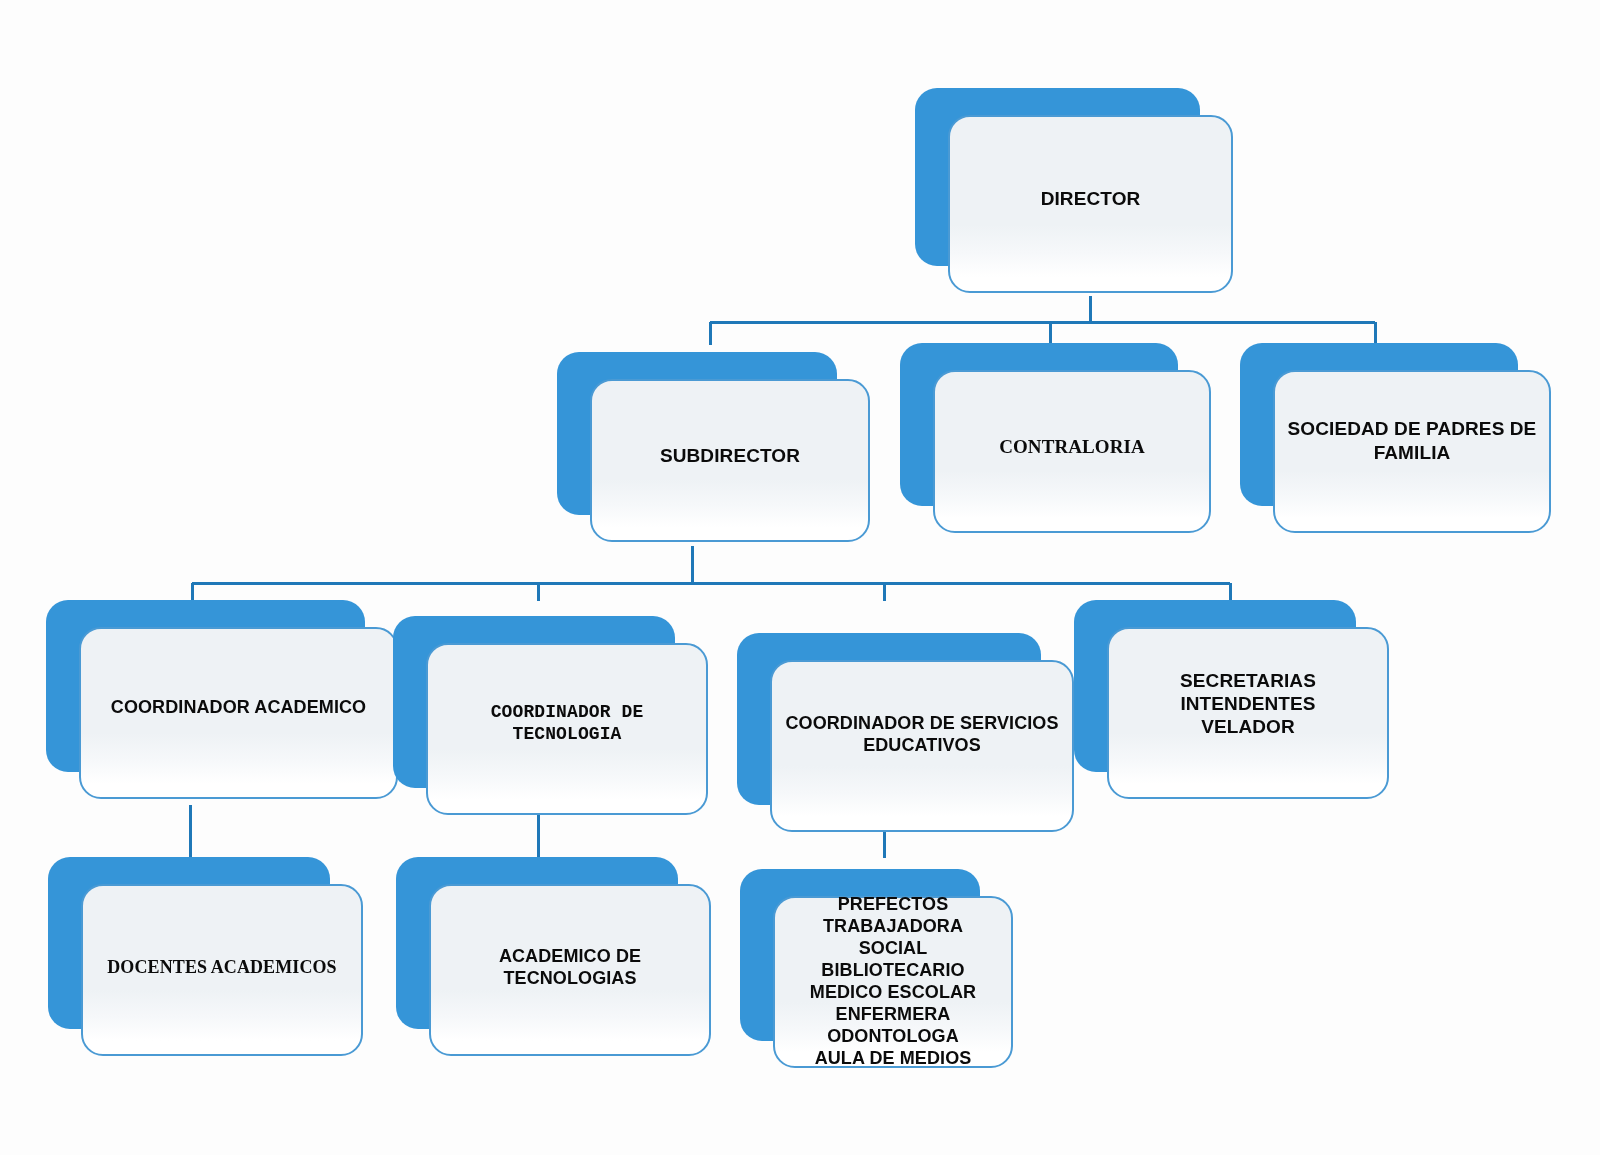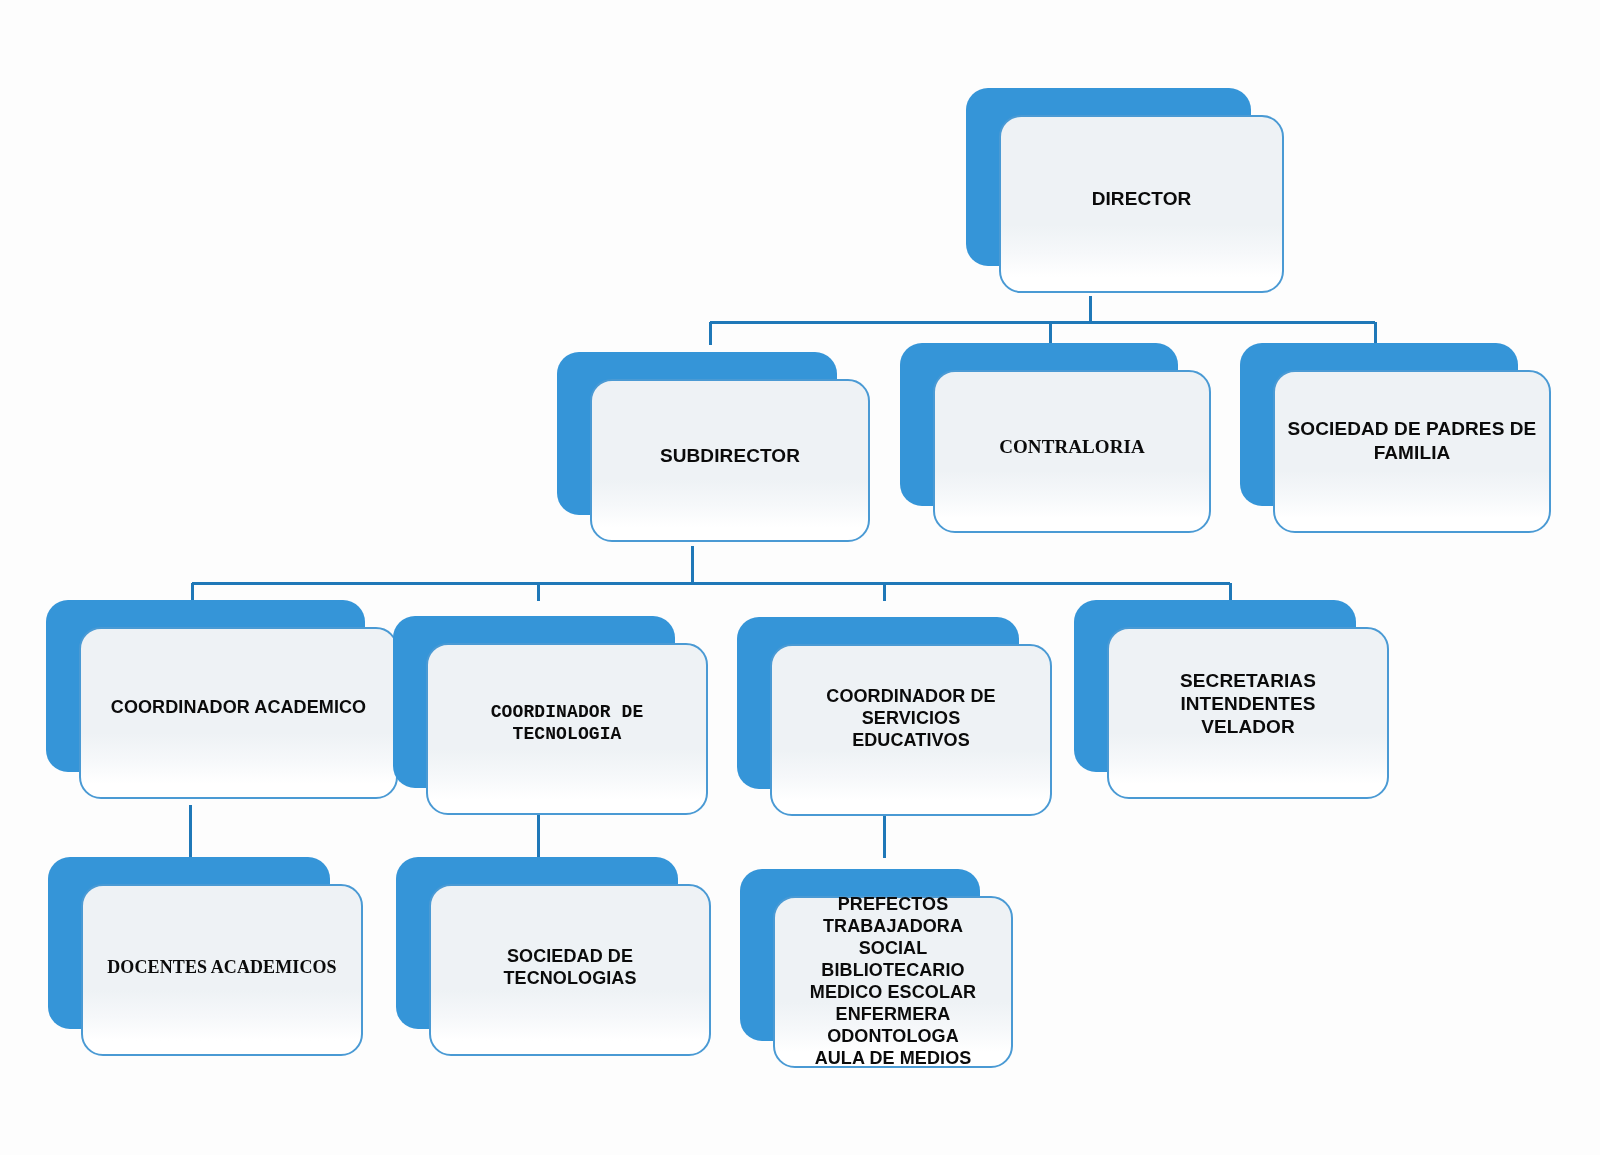--- a/index.html
+++ b/index.html
@@ -100,21 +100,21 @@
       <path d="M538,583 L538,601"></path>
       <path d="M884,583 L884,601"></path>
       <path d="M1230,583 L1230,601"></path>
 
       <path d="M190,805 L190,858"></path>
       <path d="M538,805 L538,858"></path>
       <path d="M884,805 L884,858"></path>
     </g>
   </svg>
 
-  <div class="node lift-sm" style="left:966px; top:88px; width:285px; height:178px;">
+  <div class="node lift-sm" style="left:915px; top:88px; width:285px; height:178px;">
     <div class="shadow"></div>
     <div class="card">
       <div class="label">DIRECTOR</div>
     </div>
   </div>
 
   <div class="node lift-sm" style="left:557px; top:352px; width:280px; height:163px;">
     <div class="shadow"></div>
     <div class="card">
       <div class="label">SUBDIRECTOR</div>
@@ -143,21 +143,21 @@
     </div>
   </div>
 
   <div class="node lift-sm" style="left:393px; top:616px; width:282px; height:172px;font-family:Liberation Mono, monospace;">
     <div class="shadow"></div>
     <div class="card">
       <div class="label sz-sm">COORDINADOR DE TECNOLOGIA</div>
     </div>
   </div>
 
-  <div class="node lift-md" style="left:737px; top:617px; width:282px; height:172px;">
+  <div class="node lift-md" style="left:737px; top:633px; width:282px; height:172px;padding-left:22px;">
     <div class="shadow"></div>
     <div class="card">
       <div class="label sz-sm">COORDINADOR DE SERVICIOS
 EDUCATIVOS</div>
     </div>
   </div>
 
   <div class="node lift-lg" style="left:1074px; top:600px; width:282px; height:172px;">
     <div class="shadow"></div>
     <div class="card">
@@ -170,21 +170,21 @@
   <div class="node lift-xs" style="left:48px; top:857px; width:282px; height:172px;font-family:Liberation Serif, serif;">
     <div class="shadow"></div>
     <div class="card">
       <div class="label sz-sm">DOCENTES ACADEMICOS</div>
     </div>
   </div>
 
   <div class="node lift-xs" style="left:396px; top:857px; width:282px; height:172px;">
     <div class="shadow"></div>
     <div class="card">
-      <div class="label sz-sm">SOCIEDAD DE TECNOLOGIAS</div>
+      <div class="label sz-sm">ACADEMICO DE TECNOLOGIAS</div>
     </div>
   </div>
 
   <div class="node" style="left:740px; top:869px; width:240px; height:172px;">
     <div class="shadow"></div>
     <div class="card">
       <div class="label sz-sm">PREFECTOS
 TRABAJADORA SOCIAL
 BIBLIOTECARIO
 MEDICO ESCOLAR

